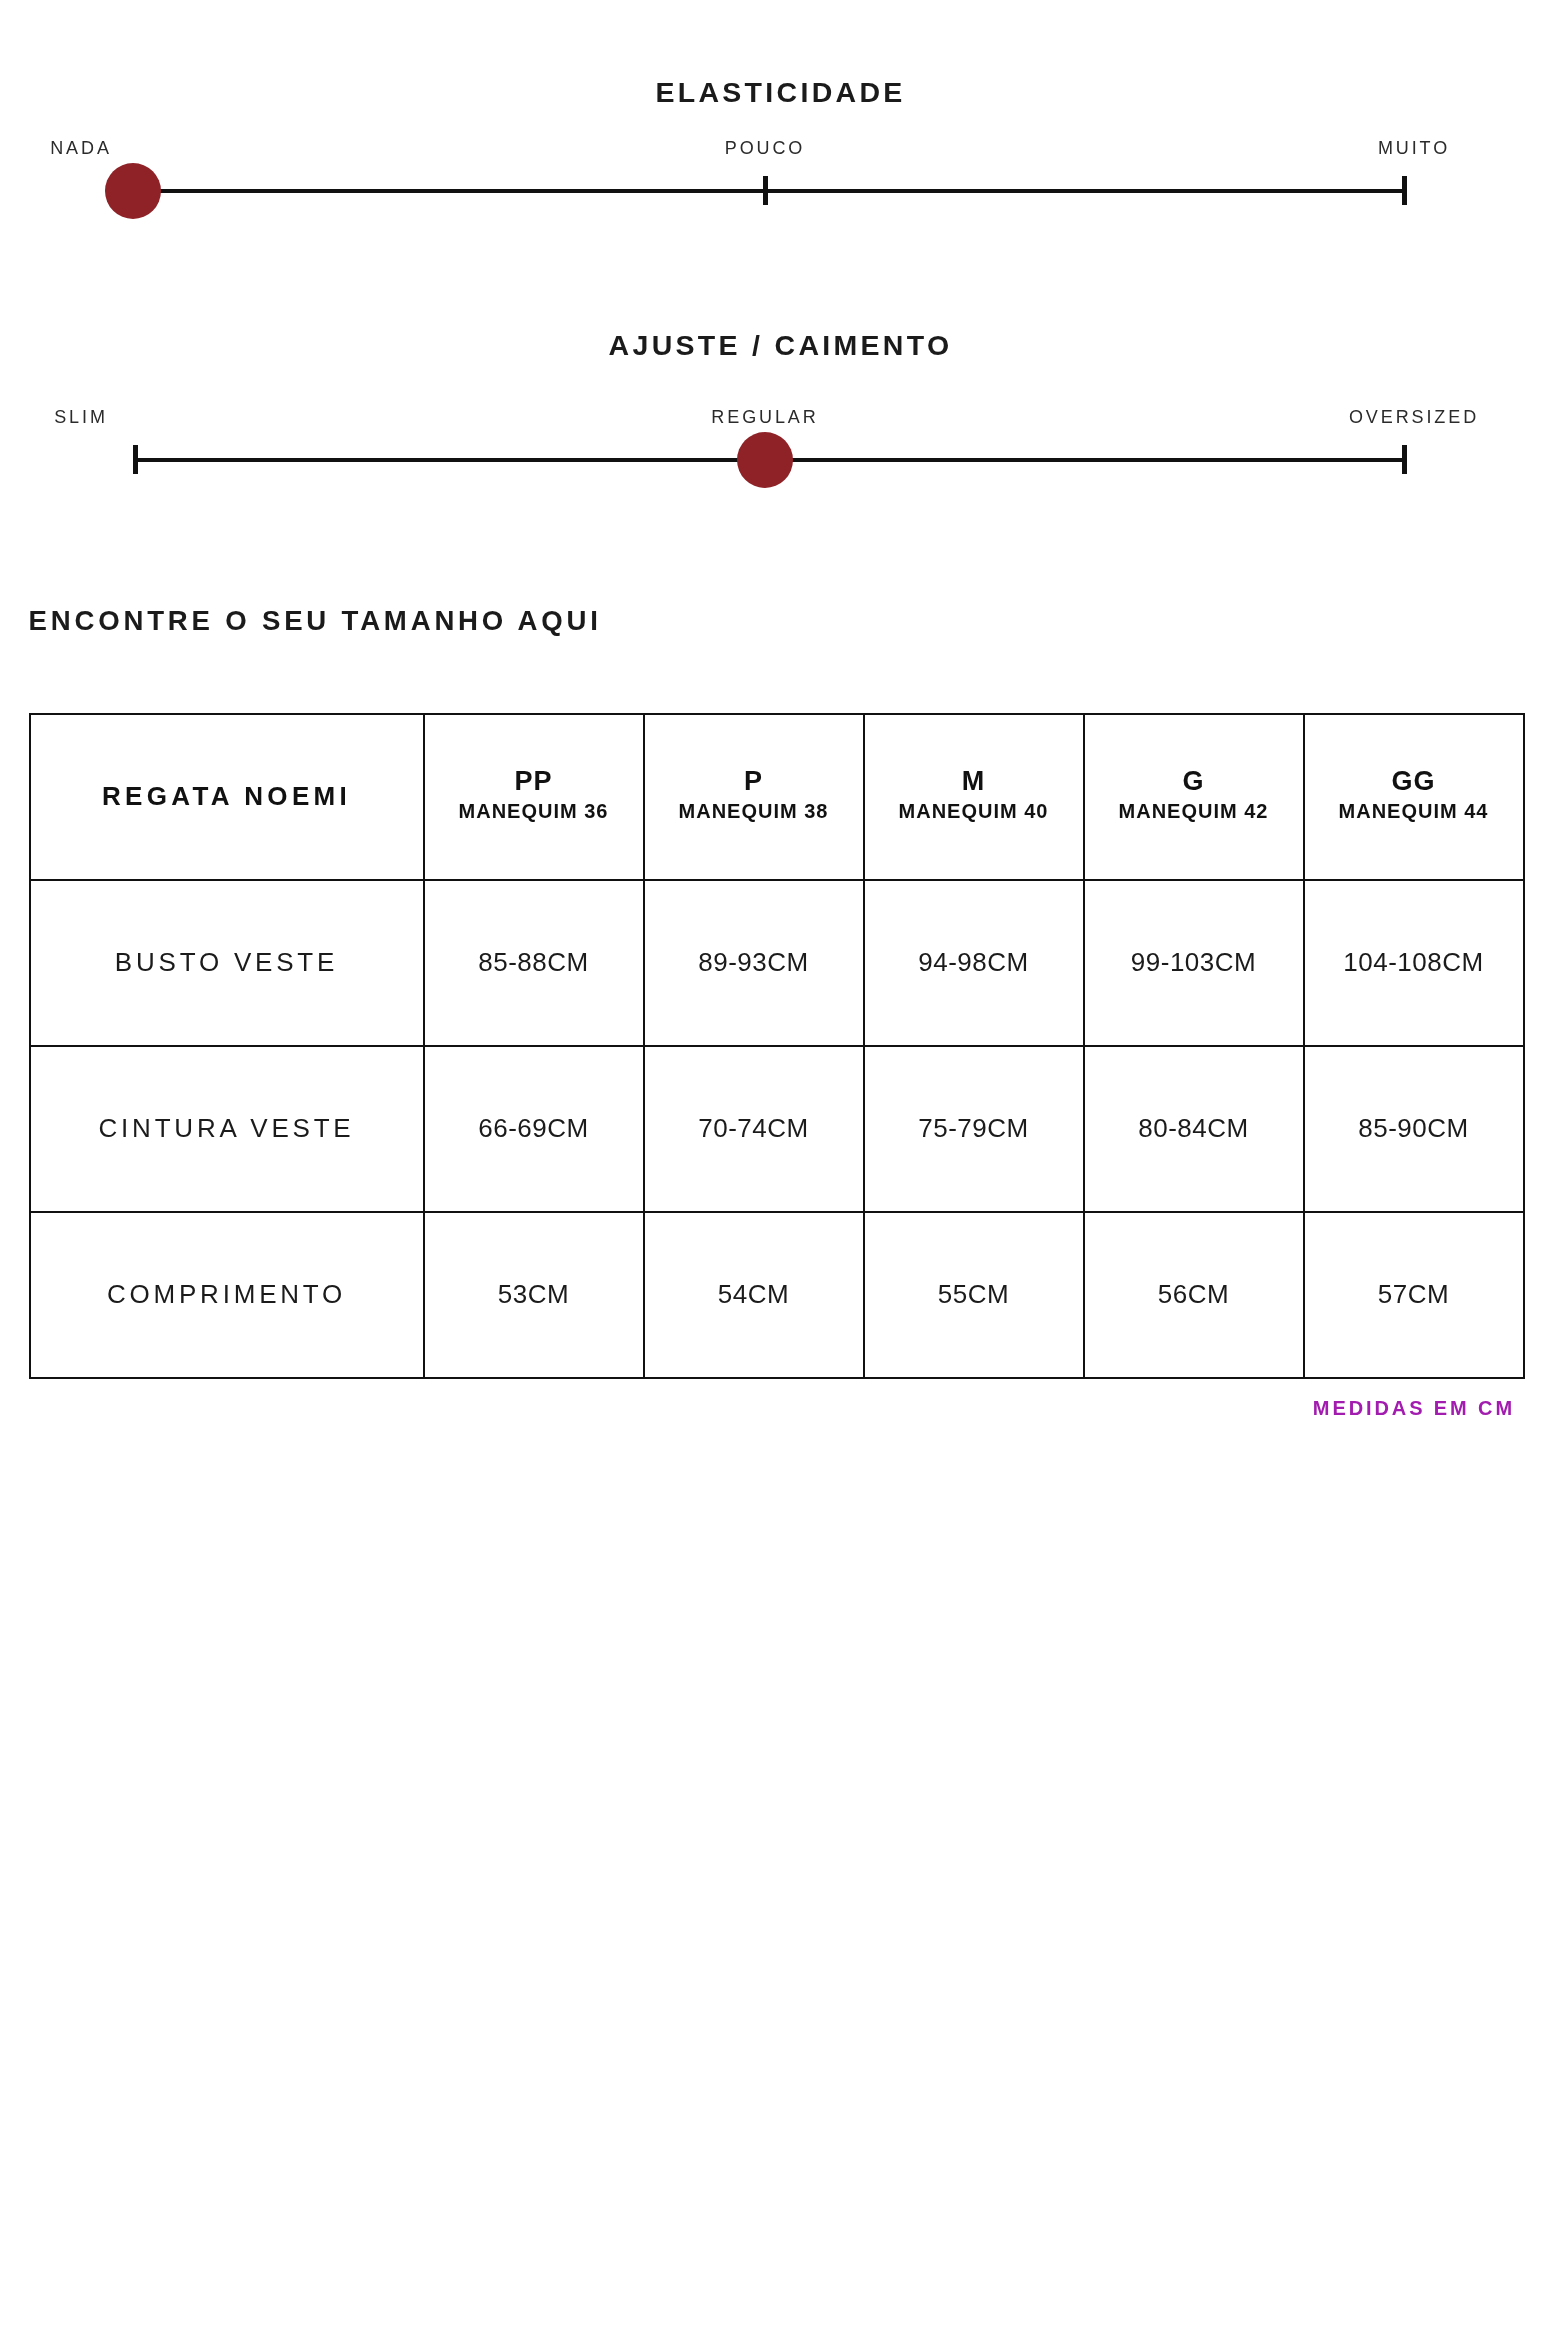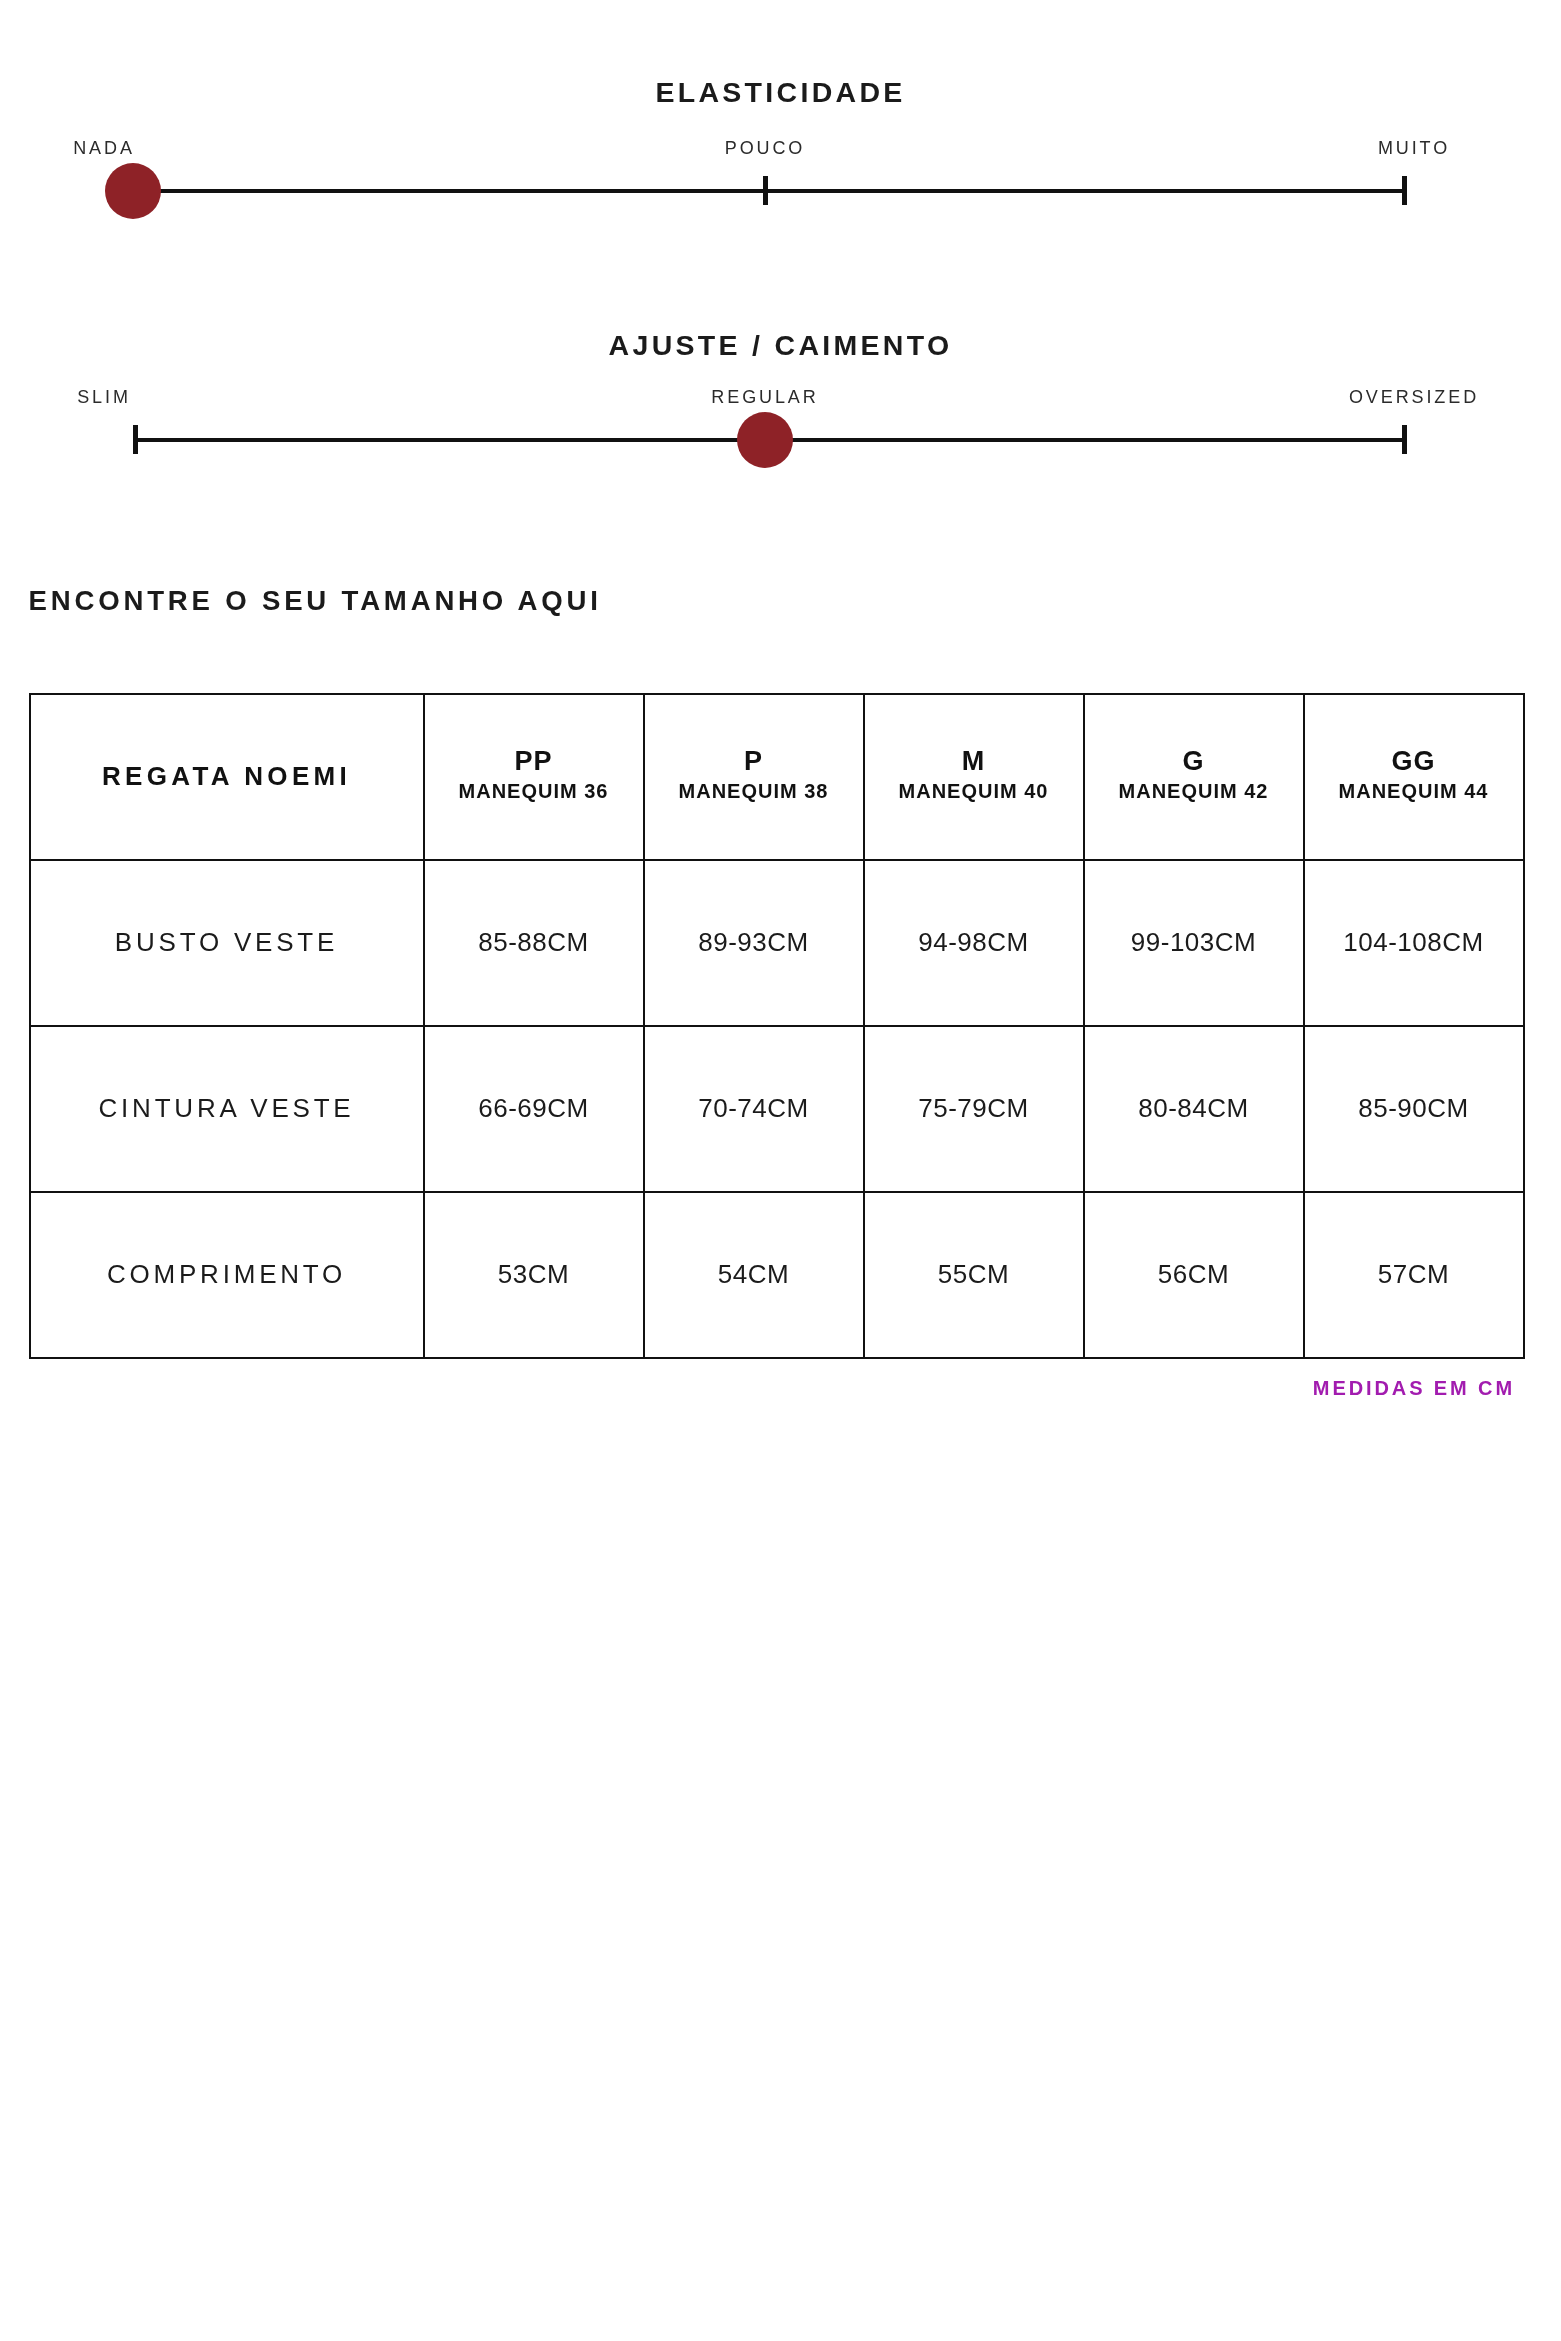--- a/index.html
+++ b/index.html
@@ -41,21 +41,21 @@
     margin: 0 auto;
     width: 1561px;
   }
   .scale-label {
     position: absolute;
     font-size: 18px;
     letter-spacing: 2.9px;
     color: #2b2b2b;
     white-space: nowrap;
   }
-  .scale-label.left { left: 104px; transform: translateX(-50%); }
+  .scale-label.left { left: 81px; transform: translateX(-50%); }
   .scale-label.mid  { left: 765px; transform: translateX(-50%); }
   .scale-label.right{ left: 1414px; transform: translateX(-50%); }
 
   .scale-track-wrap {
     position: relative;
     height: 57px;
     width: 1561px;
   }
   .scale-line {
     position: absolute;
@@ -171,21 +171,21 @@
       <div class="scale-line"></div>
       <div class="tick t-left"></div>
       <div class="tick t-mid"></div>
       <div class="tick t-right"></div>
       <div class="knob" style="left:133px;"></div>
     </div>
   </div>
 
   <div class="scale-block" style="margin-top:109px;">
     <div class="scale-title">AJUSTE / CAIMENTO</div>
-    <div class="scale-labels" style="margin-top:25px;">
+    <div class="scale-labels" style="margin-top:45px;">
       <span class="scale-label left">SLIM</span>
       <span class="scale-label mid">REGULAR</span>
       <span class="scale-label right">OVERSIZED</span>
     </div>
     <div class="scale-track-wrap">
       <div class="scale-line"></div>
       <div class="tick t-left"></div>
       <div class="tick t-mid"></div>
       <div class="tick t-right"></div>
       <div class="knob" style="left:765px;"></div>

